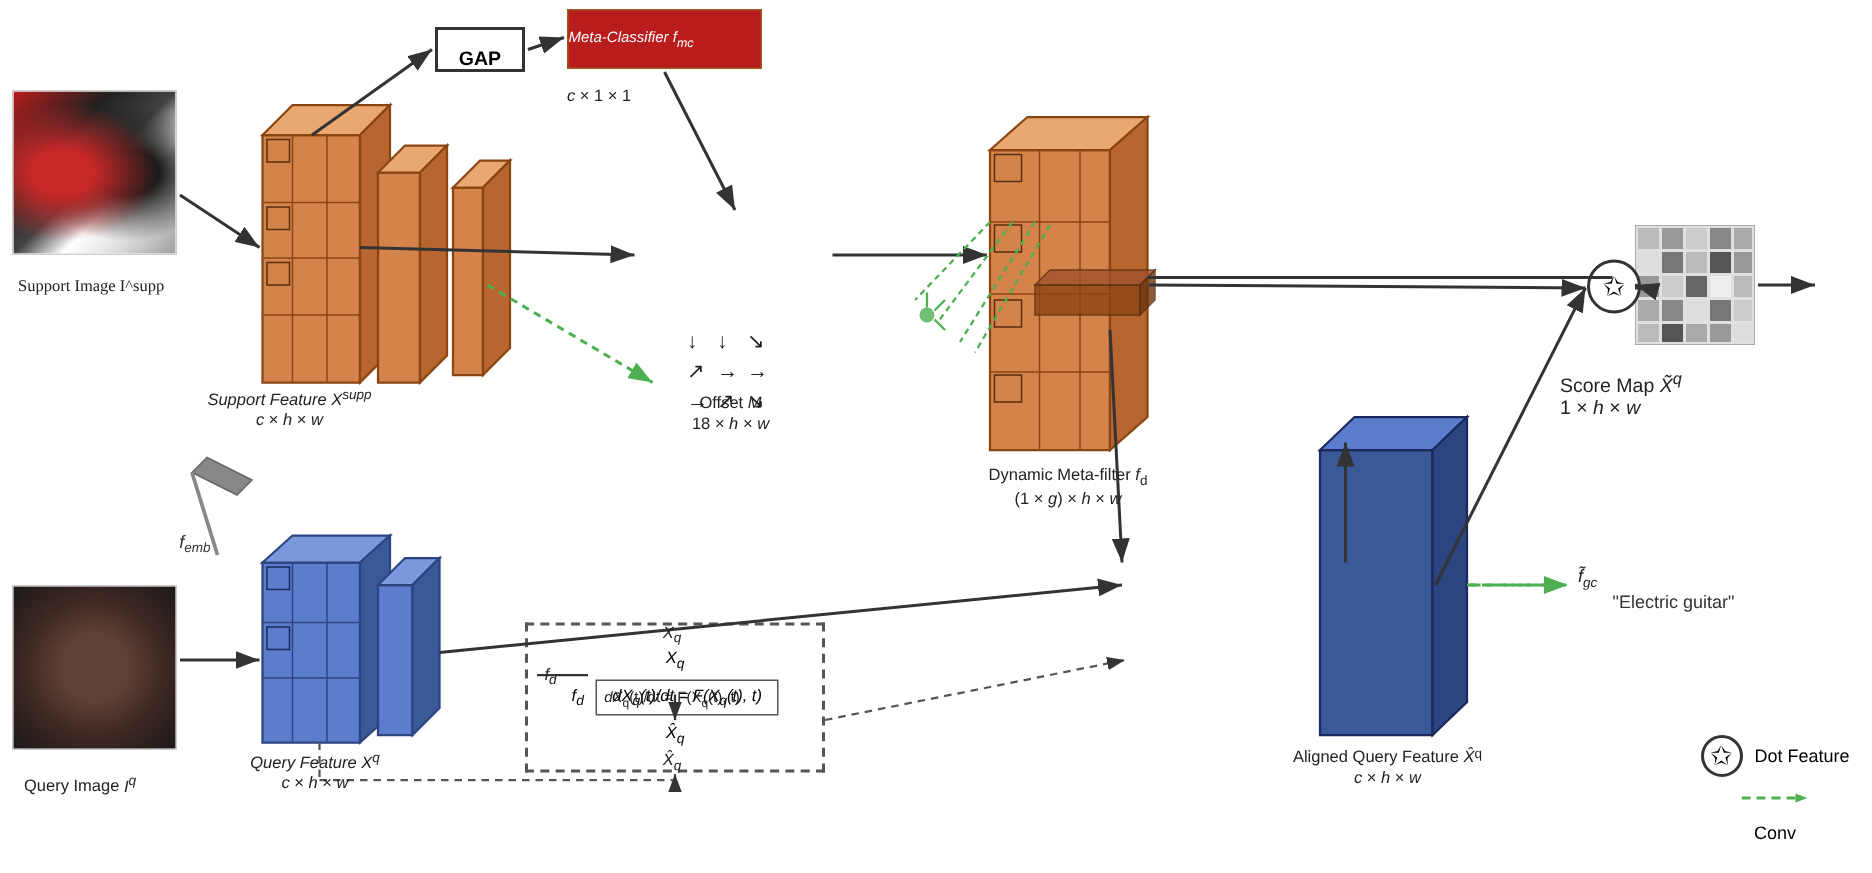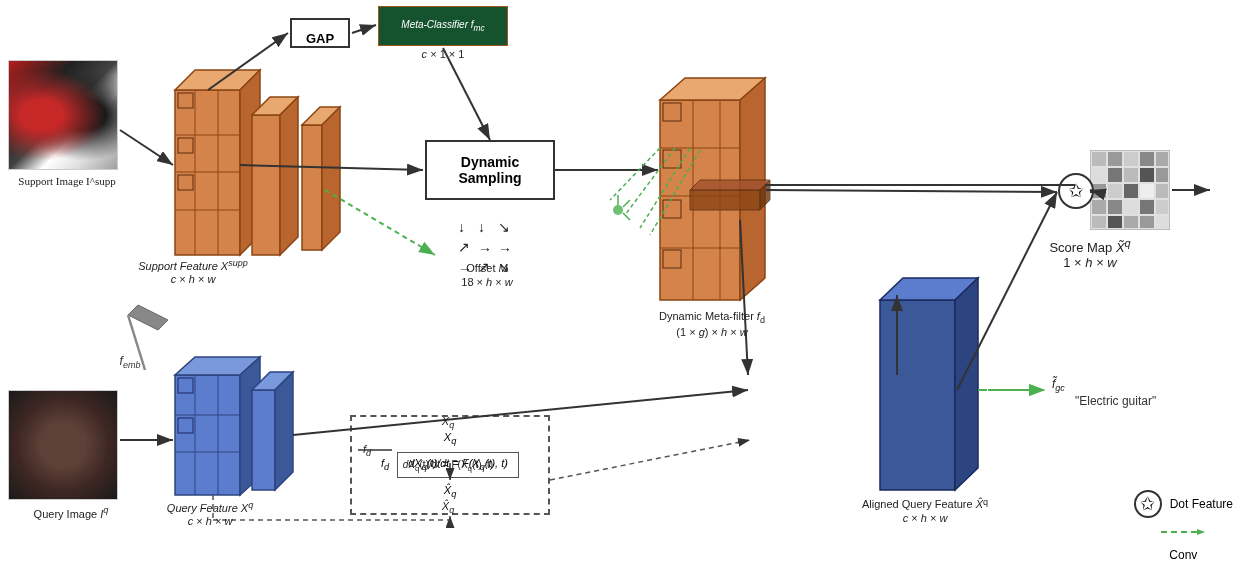--- a/index.html
+++ b/index.html
@@ -43,23 +43,23 @@
     }
     .guitar-query {
       width: 100%; height: 100%;
       background:
         radial-gradient(ellipse at 50% 50%, #5d4037 30%, #3e2723 60%, #1a1a1a 100%),
         linear-gradient(180deg, #795548 0%, #4e342e 40%, #3e2723 70%, #1a1a1a 100%);
     }
     
     .label {
       position: absolute;
-      text-align: center;
       font-size: 11px;
       color: #222;
+      margin-top: 10px;
     }
     
     .main-svg {
       position: absolute;
       left: 0; top: 0;
       width: 1248px;
       height: 582px;
     }
     
     .gap-box {
@@ -140,30 +140,27 @@
     <div class="guitar-query"></div>
   </div>
   <div class="label" style="left:16px;top:505px;width:110px;">
     <span>Query Image <em>I<sup>q</sup></em></span>
   </div>
 
   <div class="gap-box">
     <span>GAP</span>
   </div>
 
-  <div style="position:absolute;left:378px;top:6px;width:130px;height:40px;background:#14532d;border:1.5px solid #9e5a1e;display:flex;align-items:center;justify-content:center;flex-direction:column;">
+  <div style="position:absolute;left:378px;top:6px;width:130px;height:40px;background:#b91c1c;border:1.5px solid #9e5a1e;display:flex;align-items:flex-start;justify-content:center;flex-direction:column;">
     <span style="color:#fff;font-size:10px;font-style:italic;">Meta-Classifier <em>f<sub>mc</sub></em></span>
   </div>
   <div class="label" style="left:378px;top:48px;width:130px;">
     <em>c</em> × 1 × 1
   </div>
 
-  <div class="dyn-samp">
-    <span>Dynamic<br>Sampling</span>
-  </div>
 
 
   <div class="ode-formula">
     <div style="font-size:11px;margin-bottom:6px;"><em>X<sub>q</sub></em></div>
     <div style="display:flex;align-items:center;gap:8px;">
       <span><em>f<sub>d</sub></em></span>
       <div style="border:1.5px solid #555;padding:4px 10px;font-size:11px;">
         <em>dX<sub>q</sub>(t)/dt = F(X<sub>q</sub>(t), t)</em>
       </div>
     </div>

